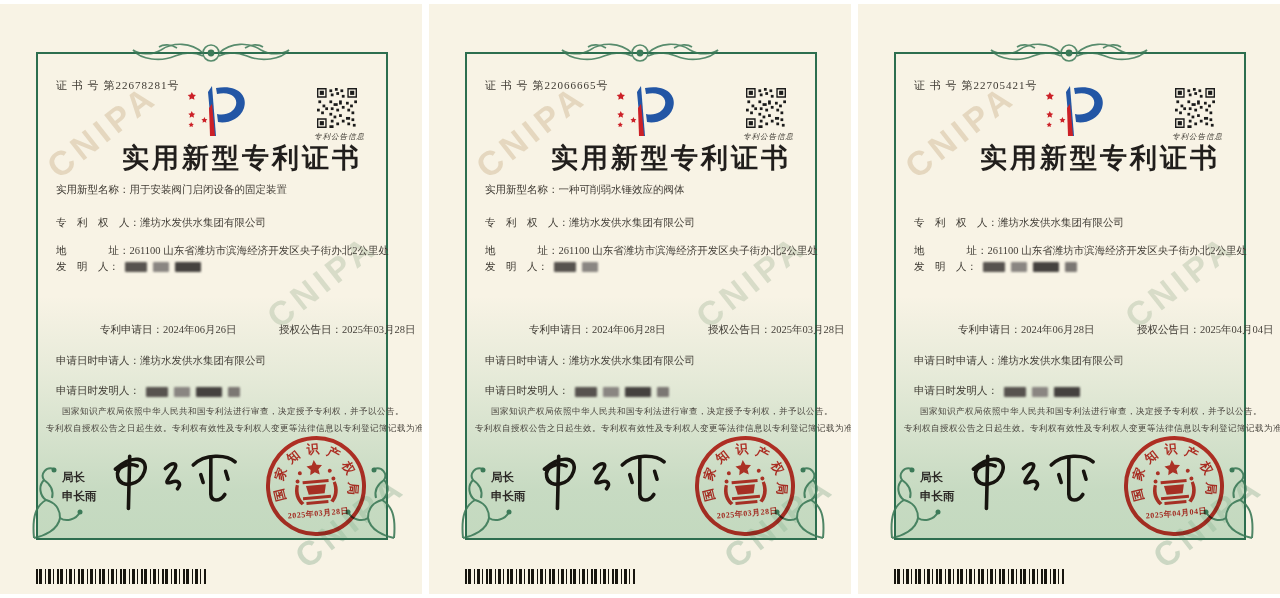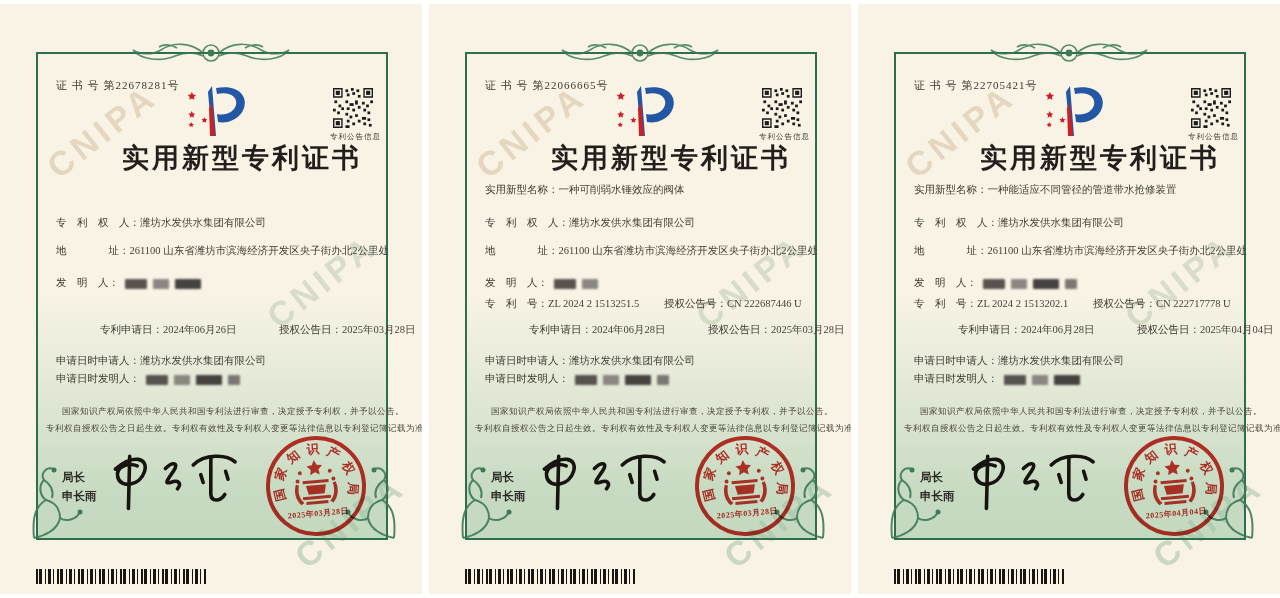--- a/index.html
+++ b/index.html
@@ -26,38 +26,38 @@
       rgba(160,200,168,0.20) 66%,rgba(146,192,156,0.48) 90%,rgba(152,196,160,0.55) 100%);
   }
   .crest{position:absolute;left:121px;top:36px;width:180px;height:26px;}
   .corner{position:absolute;width:58px;height:74px;}
   .corner-l{left:30px;top:462px;}
   .corner-r{right:24px;top:462px;transform:scaleX(-1);}
   
   .certno{position:absolute;left:56px;top:74px;font-size:11px;color:#3c3831;letter-spacing:1px;}
   .certno .certno-val{margin-left:4px;text-align:right;}
   .logo{position:absolute;left:172px;top:78px;width:78px;height:58px;}
-  .qrwrap{position:absolute;left:330px;top:84px;width:46px;text-align:right;}
+  .qrwrap{position:absolute;left:314px;top:84px;width:46px;text-align:right;font-style:italic;}
   .qr{width:40px;height:40px;display:block;margin:0 auto;}
   .qrcap{margin-top:4px;font-size:7.5px;color:#3c3831;letter-spacing:1px;white-space:nowrap;}
   .title{
     position:absolute;left:0;top:136px;width:484px;margin:0;text-align:center;
     font-size:27px;font-weight:bold;color:#211e1c;letter-spacing:3px;
   }
   
   .row{position:absolute;left:56px;width:320px;font-size:10.5px;color:#433f38;white-space:nowrap;}
   .lbl{color:#3c3831;}
   .r-name{top:179px;}
   .r-patentee{top:212px;}
   .r-address{top:240px;}
-  .r-inventor{top:272px;}
+  .r-inventor{top:256px;font-family:Liberation Mono, monospace;}
   .r-patno{top:293px;}
   .r-dates{top:319px;margin-left:44px;}
   .r-appfil{top:350px;}
-  .r-invfil{top:368px;}
+  .r-invfil{top:380px;}
   .col{display:inline-block;}
   .col2{position:absolute;left:179px;}
   
   .redact{display:inline-block;vertical-align:middle;margin-left:6px;}
   .redact i{display:inline-block;height:10px;border-radius:1px;background:#6e6a66;
             filter:blur(1.3px);margin-right:6px;vertical-align:middle;}
   .redact i:nth-child(1){width:22px;background:#57534f;}
   .redact i:nth-child(2){width:16px;background:#8a8682;}
   .redact i:nth-child(3){width:26px;background:#45423f;}
   .redact i:nth-child(4){width:12px;background:#7b7773;}
@@ -225,20 +225,23 @@
     <svg class="logo">
         <use href="#sym-logo"></use>
       </svg>
     <div class="qrwrap">
       <svg class="qr">
           <use href="#sym-qr"></use>
         </svg>
       <div class="qrcap">专利公告信息</div>
     </div>
     <h1 class="title">实用新型专利证书</h1>
+    <div class="row r-name">
+      <span class="lbl">实用新型名称：</span><span class="val">用于安装阀门启闭设备的固定装置</span>
+    </div>
     <div class="row r-patentee">
       <span class="lbl">专　利　权　人：</span><span class="val">潍坊水发供水集团有限公司</span>
     </div>
     <div class="row r-address">
       <span class="lbl">地　　　　址：</span><span class="val">261100 山东省潍坊市滨海经济开发区央子街办北2公里处</span>
     </div>
     <div class="row r-inventor">
       <span class="lbl">发　明　人：</span><span class="redact"><i></i><i></i><i></i></span>
     </div>
     <div class="row r-dates">
@@ -310,24 +313,20 @@
     </div>
     <div class="row r-patentee">
       <span class="lbl">专　利　权　人：</span><span class="val">潍坊水发供水集团有限公司</span>
     </div>
     <div class="row r-address">
       <span class="lbl">地　　　　址：</span><span class="val">261100 山东省潍坊市滨海经济开发区央子街办北2公里处</span>
     </div>
     <div class="row r-inventor">
       <span class="lbl">发　明　人：</span><span class="redact"><i></i><i></i></span>
     </div>
-    <div class="row r-patno">
-      <span class="col"><span class="lbl">专　利　号：</span><span class="val">ZL 2024 2 1513251.5</span></span>
-      <span class="col col2"><span class="lbl">授权公告号：</span><span class="val">CN 222687446 U</span></span>
-    </div>
     <div class="row r-dates">
       <span class="col"><span class="lbl">专利申请日：</span><span class="val">2024年06月28日</span></span>
       <span class="col col2"><span class="lbl">授权公告日：</span><span class="val">2025年03月28日</span></span>
     </div>
     <div class="row r-appfil">
       <span class="lbl">申请日时申请人：</span><span class="val">潍坊水发供水集团有限公司</span>
     </div>
     <div class="row r-invfil">
       <span class="lbl">申请日时发明人：</span><span class="redact"><i></i><i></i><i></i><i></i></span>
     </div>
@@ -378,35 +377,28 @@
     <svg class="logo">
         <use href="#sym-logo"></use>
       </svg>
     <div class="qrwrap">
       <svg class="qr">
           <use href="#sym-qr"></use>
         </svg>
       <div class="qrcap">专利公告信息</div>
     </div>
     <h1 class="title">实用新型专利证书</h1>
-    <div class="row r-name">
-      <span class="lbl">实用新型名称：</span><span class="val">一种能适应不同管径的管道带水抢修装置</span>
-    </div>
     <div class="row r-patentee">
       <span class="lbl">专　利　权　人：</span><span class="val">潍坊水发供水集团有限公司</span>
     </div>
     <div class="row r-address">
       <span class="lbl">地　　　　址：</span><span class="val">261100 山东省潍坊市滨海经济开发区央子街办北2公里处</span>
     </div>
     <div class="row r-inventor">
       <span class="lbl">发　明　人：</span><span class="redact"><i></i><i></i><i></i><i></i></span>
-    </div>
-    <div class="row r-patno">
-      <span class="col"><span class="lbl">专　利　号：</span><span class="val">ZL 2024 2 1513202.1</span></span>
-      <span class="col col2"><span class="lbl">授权公告号：</span><span class="val">CN 222717778 U</span></span>
     </div>
     <div class="row r-dates">
       <span class="col"><span class="lbl">专利申请日：</span><span class="val">2024年06月28日</span></span>
       <span class="col col2"><span class="lbl">授权公告日：</span><span class="val">2025年04月04日</span></span>
     </div>
     <div class="row r-appfil">
       <span class="lbl">申请日时申请人：</span><span class="val">潍坊水发供水集团有限公司</span>
     </div>
     <div class="row r-invfil">
       <span class="lbl">申请日时发明人：</span><span class="redact"><i></i><i></i><i></i></span>

